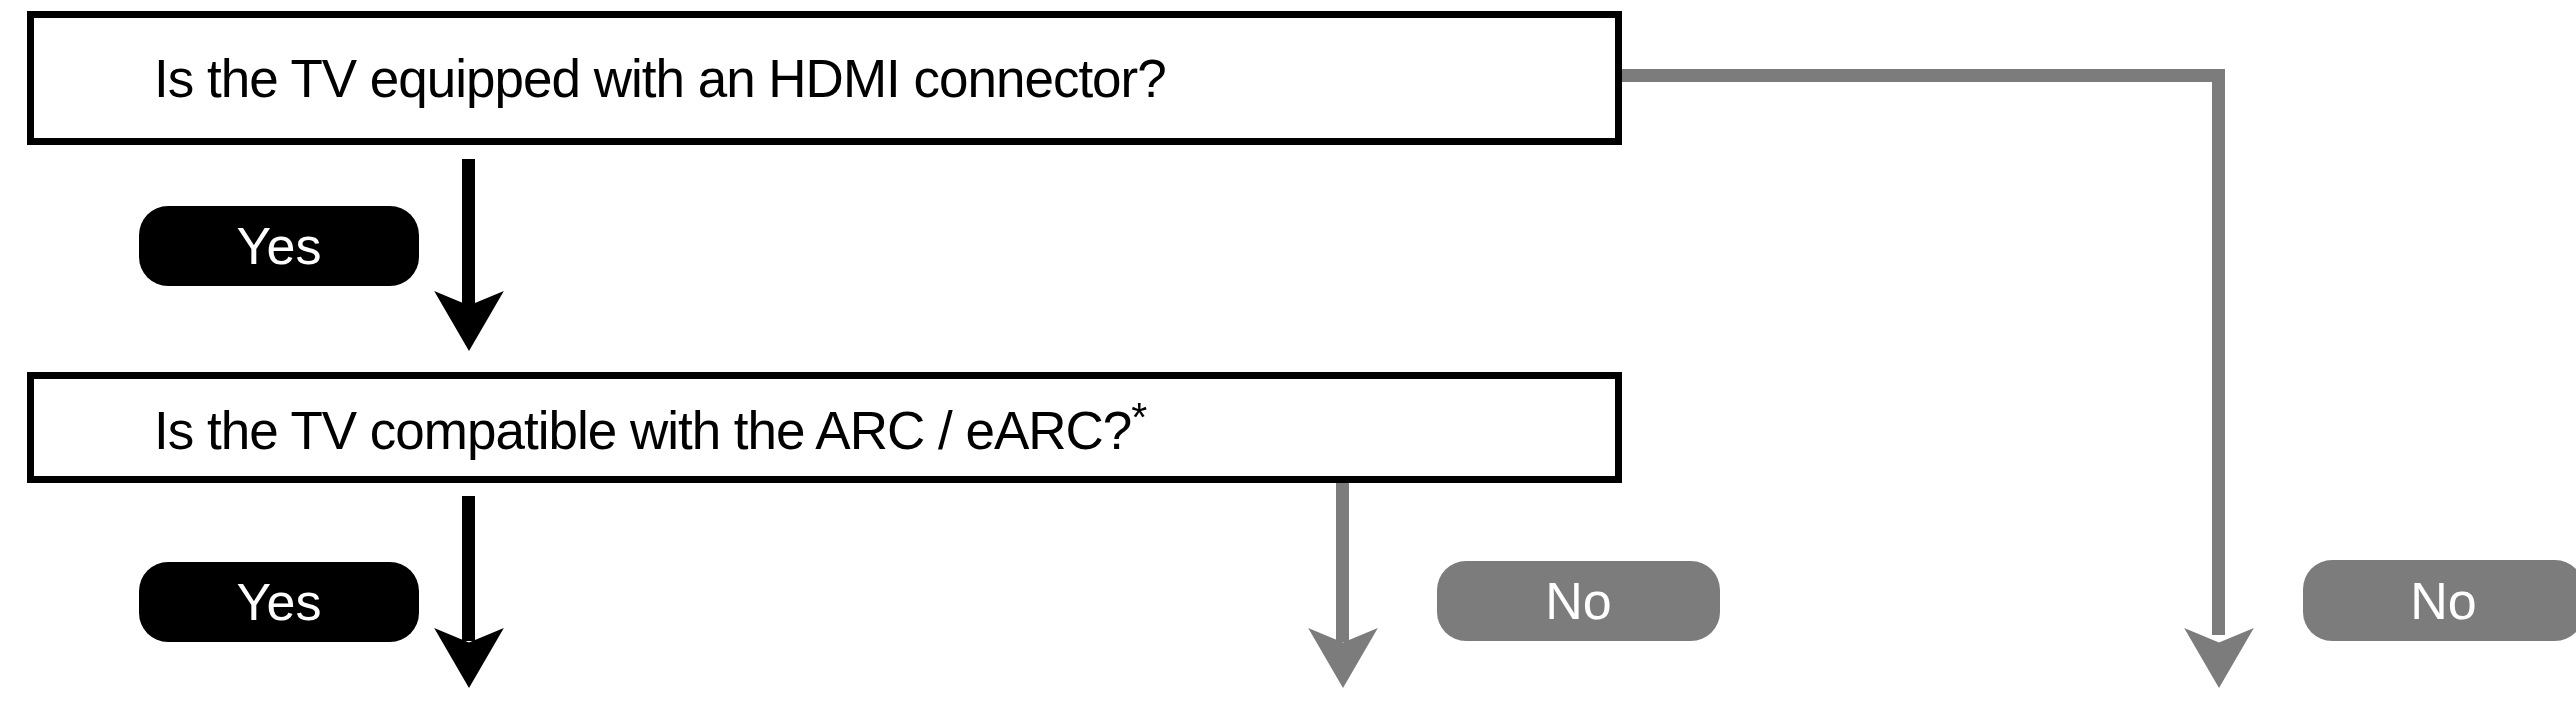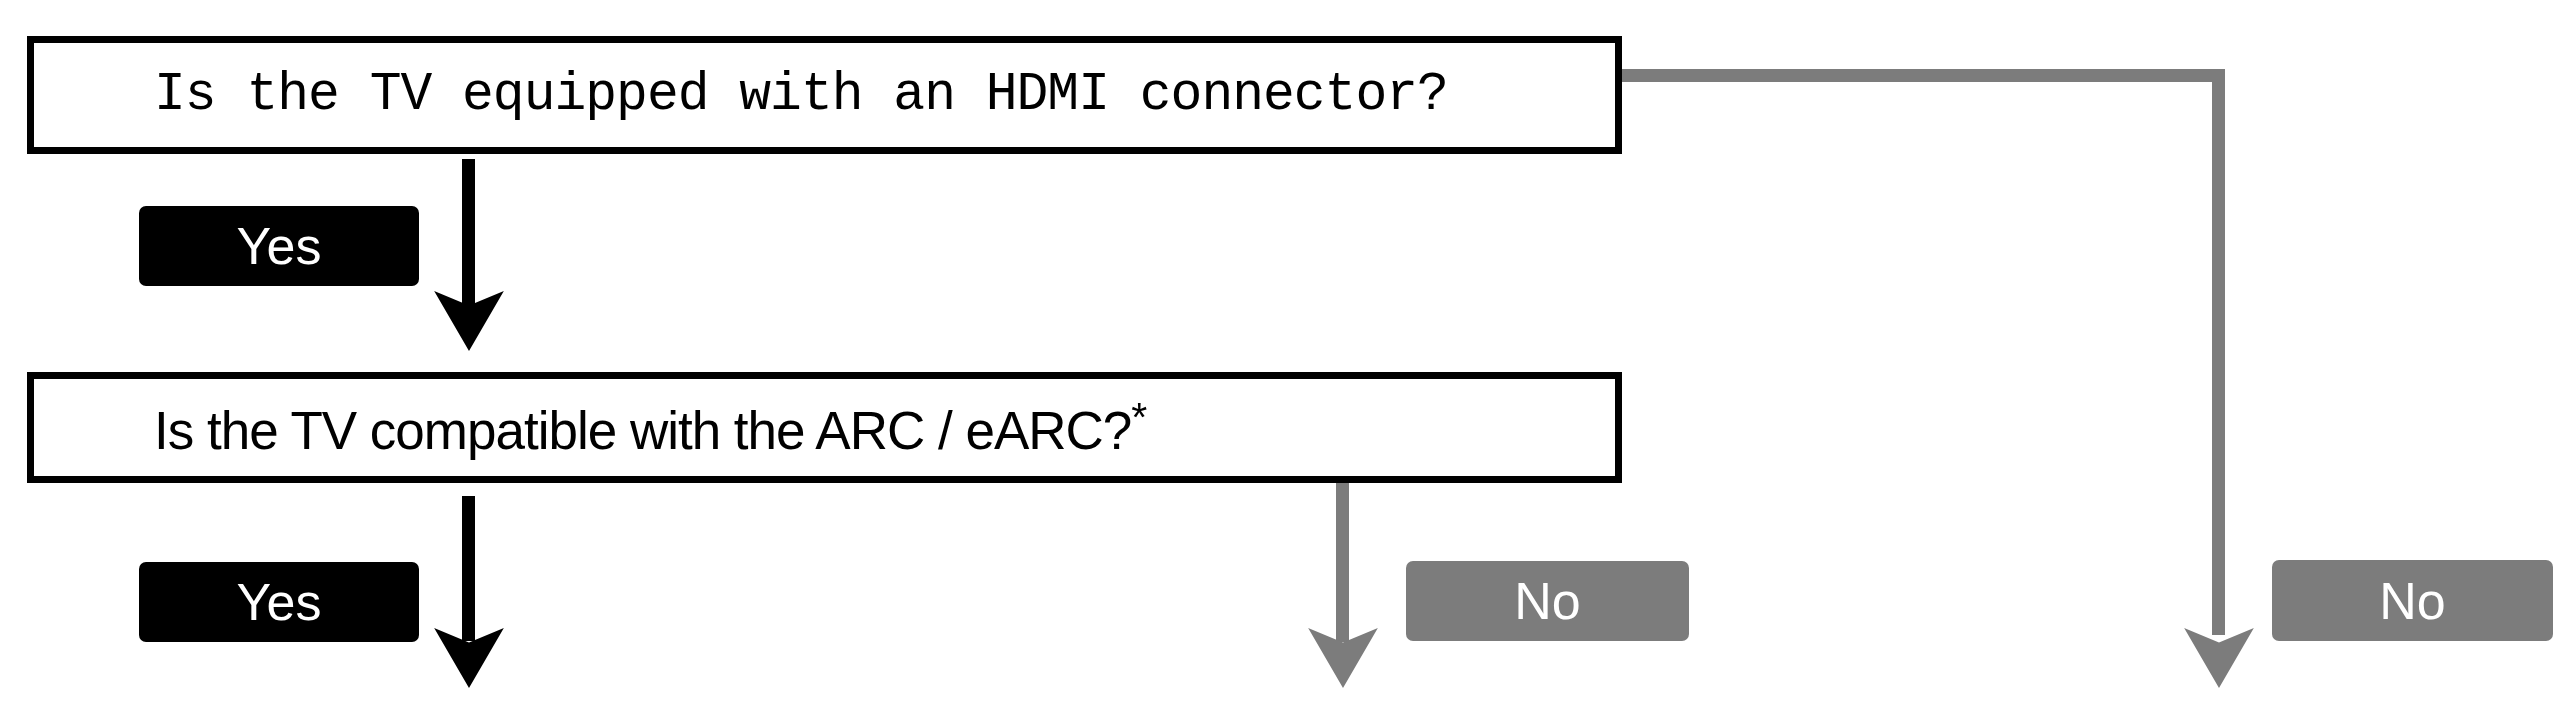--- a/index.html
+++ b/index.html
@@ -30,36 +30,36 @@
     font-size: 53px;
     letter-spacing: -1px;
     color: #000000;
     white-space: nowrap;
   }
   .qbox .footnote-sup {
     font-size: 41px;
     vertical-align: 17.5px;
     letter-spacing: 0;
   }
-  .qbox-1 { left: 27px;  top: 36px;  width: 1595px; height: 118px; font-family: Liberation Mono, monospace; }
+  .qbox-1 { left: 27px;  top: 11px;  width: 1595px; height: 134px; }
   .qbox-2 { left: 27px;  top: 372px; width: 1595px; height: 111px; text-align: right; }
 
   
   .pill {
     position: absolute;
-    border-radius: 7px;
+    border-radius: 29px;
     display: flex;
     align-items: center;
     justify-content: center;
     font-size: 52px;
     color: #ffffff;
     white-space: nowrap;
   }
   .pill-black { background: #000000; }
-  .pill-gray  { background: #7c7c7c; }
+  .pill-gray  { background: #7c7c7c; margin-left: 31px; }
   .pill-yes-1 { left: 139px;  top: 206px; width: 280px; height: 80px; }
   .pill-yes-2 { left: 139px;  top: 562px; width: 280px; height: 80px; }
   .pill-no-1  { left: 1406px; top: 561px; width: 283px; height: 80px; }
   .pill-no-2  { left: 2272px; top: 560px; width: 281px; height: 81px; }
 
   
   .line {
     position: absolute;
   }
   .line-black { background: #000000; }

